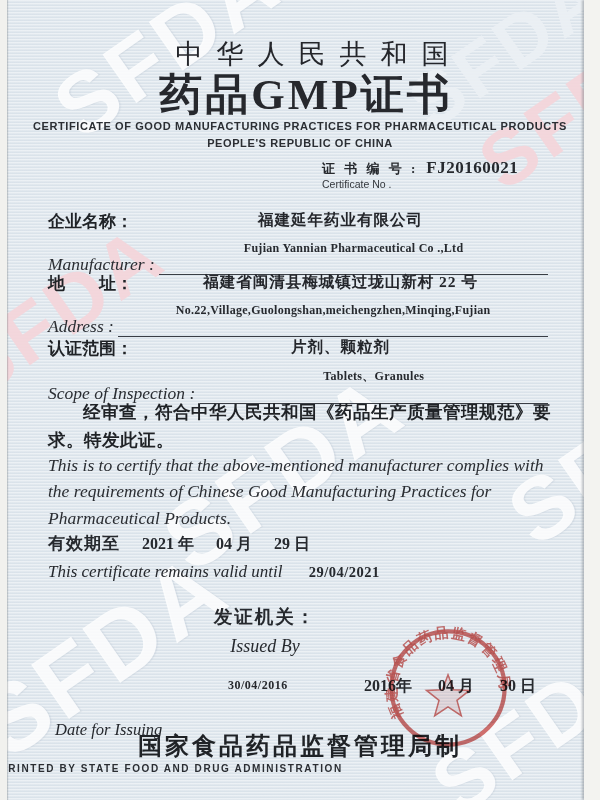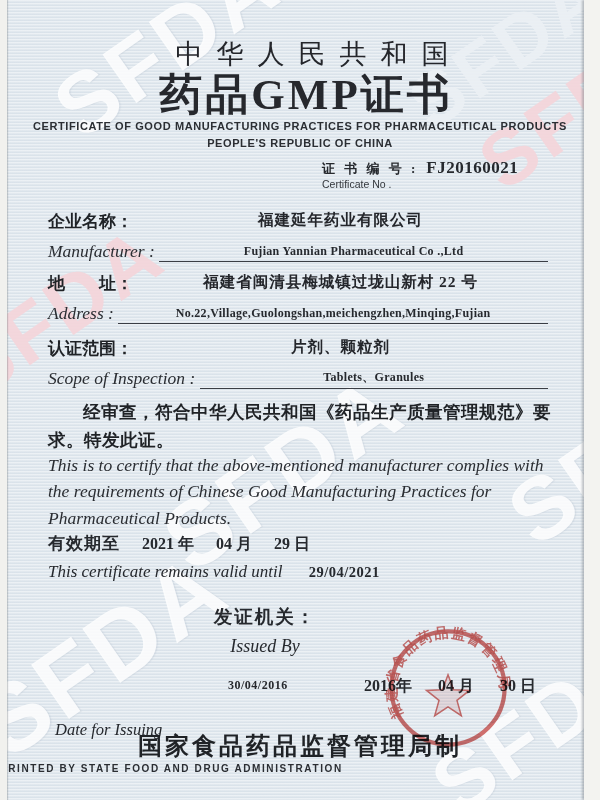--- a/index.html
+++ b/index.html
@@ -38,21 +38,21 @@
   .certno .val{font-weight:bold;font-size:17px;letter-spacing:.5px;margin-left:4px;}
   .certno .en{font-size:10.5px;color:#34373c;margin-top:0px;font-family:"Liberation Sans","DejaVu Sans",sans-serif;}
   
   .field{position:absolute;left:48px;width:500px;}
   .f1{top:210px;} .f2{top:272px;} .f3{top:337px;}
   .frow{display:flex;}
   .flabel-zh{font-weight:bold;font-size:17px;white-space:pre;color:#1f2226;}
   .fval-zh{flex:1;text-align:center;font-weight:bold;font-size:15.5px;letter-spacing:1px;color:#24262b;}
   .frow-en{display:flex;align-items:flex-end;margin-top:8px;}
   .flabel-en{font-style:italic;font-size:17.5px;white-space:pre;color:#2a2d32;}
-  .uline{flex:1;border-bottom:1.6px solid #3a3e45;text-align:center;font-weight:bold;font-size:12px;letter-spacing:.3px;padding-bottom:2px;color:#26292e;}
+  .uline{flex:1;border-bottom:1.6px solid #3a3e45;text-align:center;font-weight:bold;font-size:12px;letter-spacing:.3px;padding-bottom:18px;color:#26292e;}
   
   .stmt-zh{position:absolute;left:48px;top:398px;width:505px;font-weight:bold;font-size:17.5px;line-height:1.62;text-indent:2em;color:#1f2226;letter-spacing:.5px;}
   .stmt-en{position:absolute;left:48px;top:452px;width:505px;font-style:italic;font-size:17.5px;line-height:1.5;color:#2a2d32;}
   
   .valid-zh{position:absolute;left:48px;top:532px;display:flex;align-items:baseline;}
   .valid-zh .lab{font-weight:bold;font-size:17px;letter-spacing:1px;}
   .valid-zh .seg{font-weight:bold;font-size:16px;margin-left:22px;white-space:pre;}
   .valid-en{position:absolute;left:48px;top:562px;font-style:italic;font-size:17px;}
   .valid-en .dt{font-style:normal;font-weight:bold;font-size:14.5px;margin-left:22px;letter-spacing:.5px;}
   

